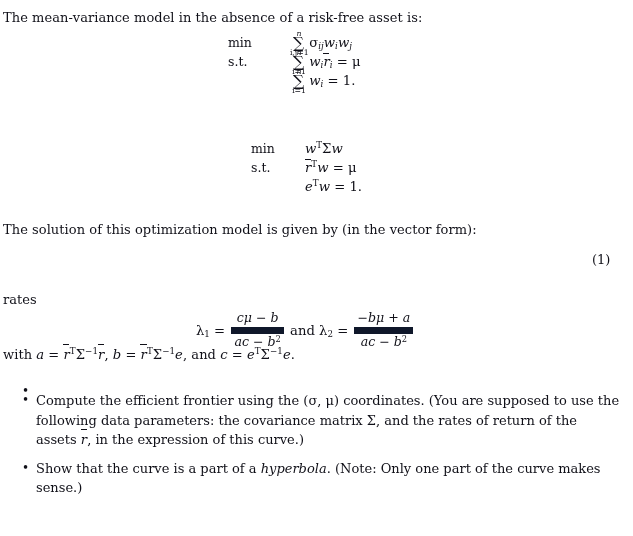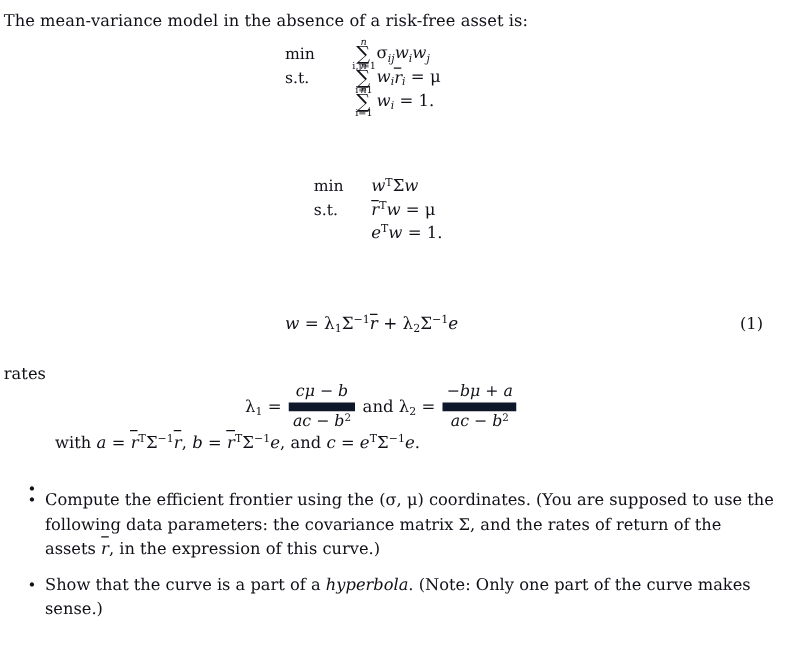--- a/index.html
+++ b/index.html
@@ -29,20 +29,21 @@
     white-space: nowrap;
   }
   .eqblock {
     position: absolute;
     font-size: 13.0px;
   }
   .row {
     display: flex;
     align-items: baseline;
     height: 19px;
+    gap: 8px;
   }
   .lbl {
     display: inline-block;
     width: 37px;
     font-family: "DejaVu Serif", "Liberation Serif", serif;
     font-style: normal;
     font-size: 12.5px;
   }
   .mth {
     font-style: italic;
@@ -104,21 +105,21 @@
     border-top: 1px solid #101018;
   }
 
   
   .frac {
     display: inline-block;
     vertical-align: middle;
     text-align: center;
     font-size: 12.6px;
     line-height: 1.18;
-    margin: 4px 2px;
+    margin: 9px 2px;
     position: relative;
     top: -0.06em;
   }
   .frac .num { display: block; padding: 0 3px 1px 3px; }
   .frac .den { display: block; border-top: 7px solid #0f172a; padding: 1px 3px 0 3px; }
 
   .eqno {
     position: absolute;
     font-size: 13px;
     font-style: normal;
@@ -178,33 +179,31 @@
     <div class="row">
       <span class="lbl">s.t.</span>
       <span class="mth"><span class="sumgap" style="width:9px;"></span><span class="bar">r</span><sup class="rm">T</sup><span>w</span>&nbsp;<span class="up">=</span>&nbsp;<span class="greek">μ</span></span>
     </div>
     <div class="row">
       <span class="lbl"></span>
       <span class="mth"><span class="sumgap" style="width:9px;"></span><span>e</span><sup class="rm">T</sup><span>w</span>&nbsp;<span class="up">=</span>&nbsp;<span class="up">1.</span></span>
     </div>
   </div>
 
-
-  <div class="eqblock mth" style="left:228px; top:252px; font-size:13.4px;">
-    <span>w</span>&nbsp;<span class="up">=</span>&nbsp;<span class="greek">λ</span><sub class="rm">1</sub><span class="greek">Σ</span><sup class="rm">−1</sup><span class="bar">r</span>&nbsp;<span class="up">+</span>&nbsp;<span class="greek">λ</span><sub class="rm">2</sub><span class="greek">Σ</span><sup class="rm">−1</sup><span>e</span>
-  </div>
+  <div class="para" style="left:3px; top:220px;">The solution of this optimization model is given by (in the vector form):</div>
+
   <div class="eqno" style="left:592px; top:252px;">(1)</div>
 
   <div class="para" style="left:3px; top:290px;">rates</div>
 
   <div class="eqblock mth" style="left:196px; top:303px; font-size:13.2px;">
     <span class="greek">λ</span><sub class="rm">1</sub>&nbsp;<span class="up">=</span>&nbsp;<span class="frac"><span class="num">cμ − b</span><span class="den"><span>ac − b</span><sup class="rm">2</sup></span></span>&nbsp;<span class="up" style="font-style:normal;">and</span>&nbsp;<span class="greek">λ</span><sub class="rm">2</sub>&nbsp;<span class="up">=</span>&nbsp;<span class="frac"><span class="num">−bμ + a</span><span class="den"><span>ac − b</span><sup class="rm">2</sup></span></span>
   </div>
 
-  <div class="para" style="left:3px; top:345px;margin-left:41px;">
+  <div class="para" style="left:3px; top:345px;">
     <span>with </span><span class="mth">a</span><span> = </span><span class="mth"><span class="bar">r</span><sup class="rm">T</sup><span class="greek">Σ</span><sup class="rm">−1</sup><span class="bar">r</span></span><span>, </span><span class="mth">b</span><span> = </span><span class="mth"><span class="bar">r</span><sup class="rm">T</sup><span class="greek">Σ</span><sup class="rm">−1</sup><span>e</span></span><span>, and </span><span class="mth">c</span><span> = </span><span class="mth"><span>e</span><sup class="rm">T</sup><span class="greek">Σ</span><sup class="rm">−1</sup><span>e</span></span><span>.</span>
   </div>
 
   <ul class="bullets" style="left:0px; top:382px; width:626px;">
     <li>
       <span class="dot">•</span>
     </li>
     <li style="padding-right:6px;">
       <span class="dot">•</span>
       <span>Compute the efficient frontier using the (σ, μ) coordinates. (You are supposed to use the following data parameters: the covariance matrix Σ, and the rates of return of the assets </span><span class="mth bar">r</span><span>, in the expression of this curve.)</span>

